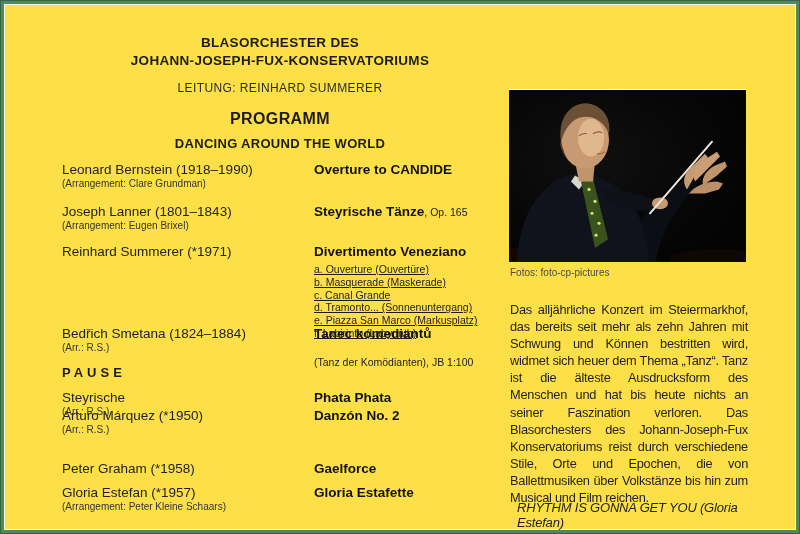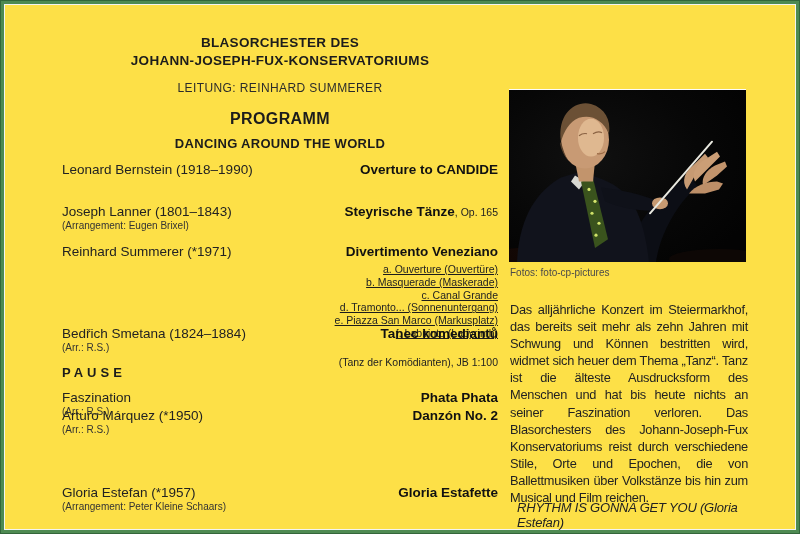--- a/index.html
+++ b/index.html
@@ -20,21 +20,21 @@
   }
   
   .header{position:absolute;left:58px;top:30px;width:436px;text-align:center;}
   .title-line{font-size:13.5px;font-weight:bold;letter-spacing:.3px;line-height:18px;}
   .leitung{margin-top:11px;font-size:12px;letter-spacing:.4px;color:#2b2b2b;}
   .programm{margin-top:15px;font-size:16px;font-weight:bold;letter-spacing:.4px;}
   .theme{margin-top:8px;font-size:13px;font-weight:bold;letter-spacing:.3px;}
   
   .row{position:absolute;left:58px;width:436px;display:flex;}
   .col-composer{width:252px;}
-  .col-work{width:184px;text-align:right;}
+  .col-work{width:184px;}
   .composer{font-size:13.5px;line-height:15px;color:#222;}
   .arr{font-size:10px;line-height:12px;color:#333;margin-top:1px;}
   .work{font-size:13.5px;font-weight:bold;line-height:15px;color:#111;}
   .work-suffix{font-size:10.5px;font-weight:normal;color:#222;}
   .movements{margin-top:4px;text-decoration:underline;}
   .movement{font-size:10.5px;line-height:12.8px;color:#222;}
   .work-sub{font-size:10.5px;line-height:12.5px;color:#222;margin-top:15px;}
   .pause{position:absolute;left:58px;width:436px;text-align:left;
          font-size:13px;font-weight:bold;letter-spacing:4px;}
   
@@ -58,20 +58,21 @@
       <div class="title-line">BLASORCHESTER DES</div>
       <div class="title-line">JOHANN-JOSEPH-FUX-KONSERVATORIUMS</div>
       <div class="leitung">LEITUNG: REINHARD SUMMERER</div>
       <div class="programm">PROGRAMM</div>
       <div class="theme">DANCING AROUND THE WORLD</div>
     </div>
 
     <div class="row" style="top:158px">
       <div class="col-composer">
         <div class="composer">Leonard Bernstein (1918–1990)</div>
+        <div class="arr">(Arrangement: Clare Grundman)</div>
       </div>
       <div class="col-work">
         <div class="work">Overture to CANDIDE</div>
       </div>
     </div>
 
     <div class="row" style="top:200px">
       <div class="col-composer">
         <div class="composer">Joseph Lanner (1801–1843)</div>
         <div class="arr">(Arrangement: Eugen Brixel)</div>
@@ -106,38 +107,46 @@
       <div class="col-work">
         <div class="work">Tanec komediantů</div>
         <div class="work-sub">(Tanz der Komödianten), JB 1:100</div>
       </div>
     </div>
 
     <div class="pause" style="top:361px">PAUSE</div>
 
     <div class="row" style="top:386px">
       <div class="col-composer">
-        <div class="composer">Faszination</div>
+        <div class="composer">Steyrische</div>
         <div class="arr">(Arr.: R.S.)</div>
       </div>
       <div class="col-work">
         <div class="work">Phata Phata</div>
       </div>
     </div>
 
     <div class="row" style="top:404px">
       <div class="col-composer">
         <div class="composer">Arturo Márquez (*1950)</div>
         <div class="arr">(Arr.: R.S.)</div>
       </div>
       <div class="col-work">
         <div class="work">Danzón No. 2</div>
       </div>
     </div>
 
+    <div class="row" style="top:457px">
+      <div class="col-composer">
+        <div class="composer">Peter Graham (*1958)</div>
+      </div>
+      <div class="col-work">
+        <div class="work">Gaelforce</div>
+      </div>
+    </div>
 
     <div class="row" style="top:481px">
       <div class="col-composer">
         <div class="composer">Gloria Estefan (*1957)</div>
         <div class="arr">(Arrangement: Peter Kleine Schaars)</div>
       </div>
       <div class="col-work">
         <div class="work">Gloria Estafette</div>
       </div>
     </div>

